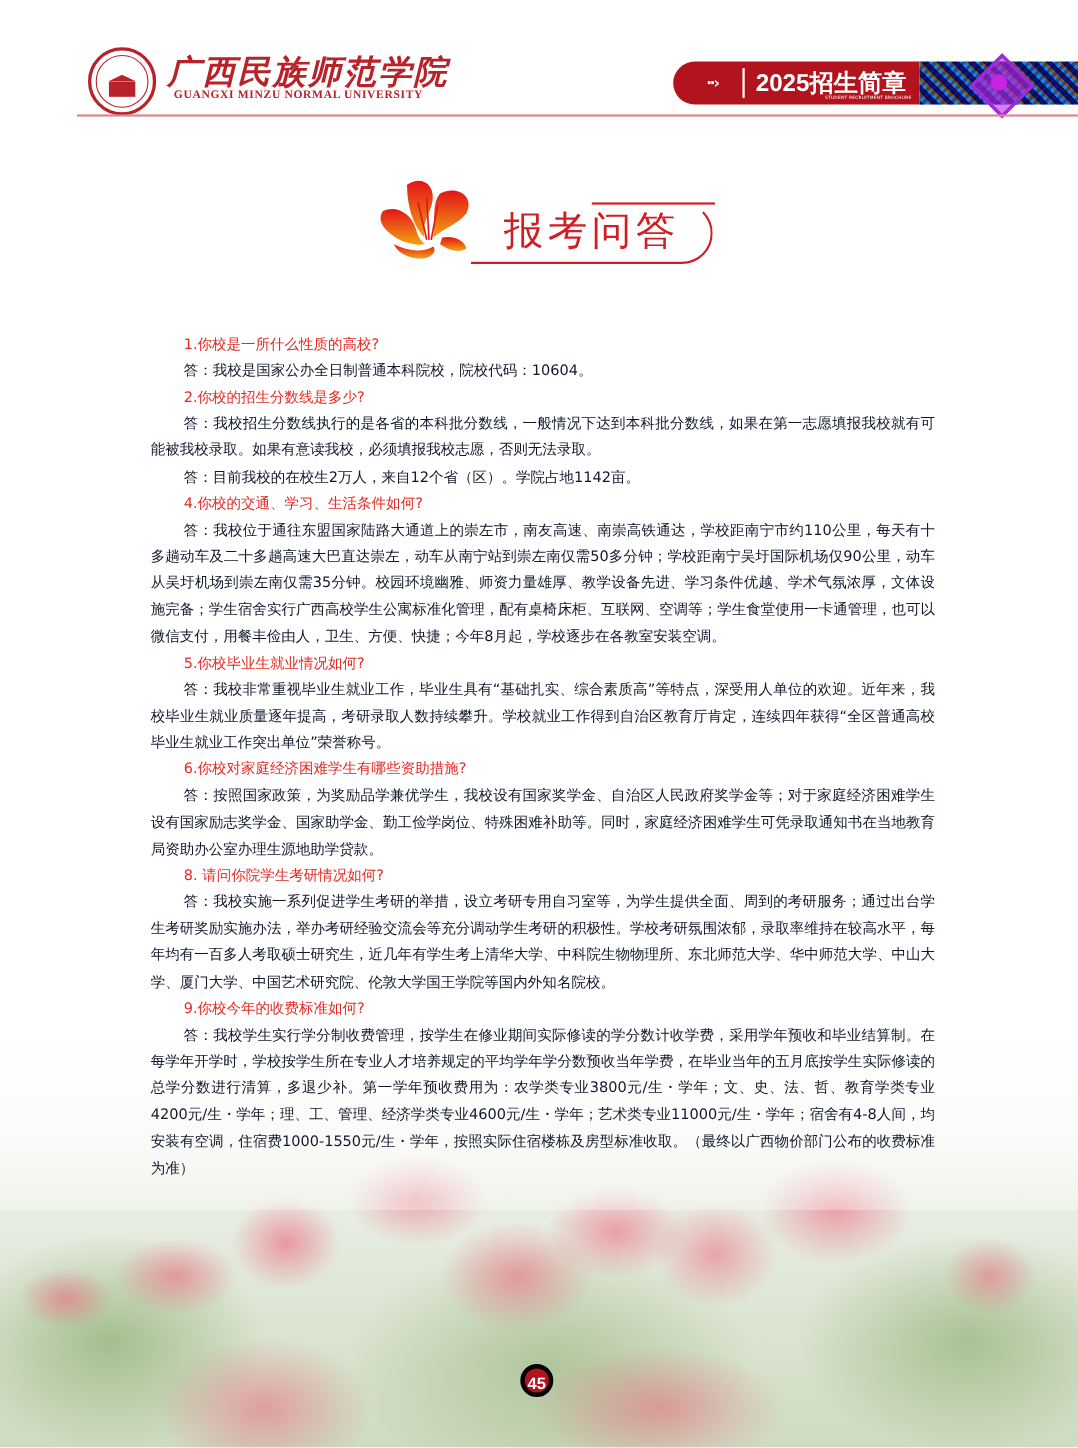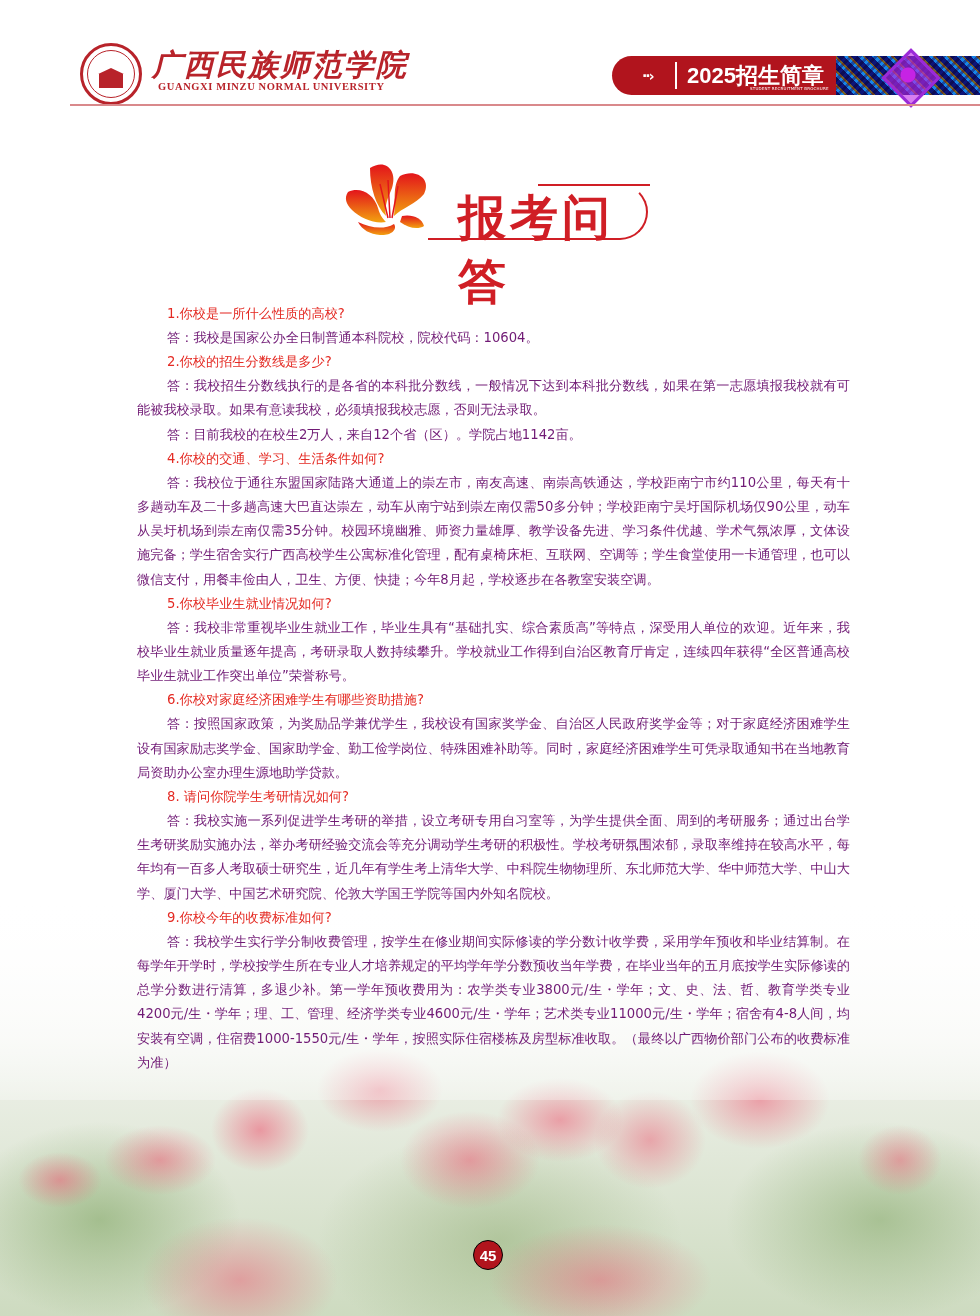--- a/index.html
+++ b/index.html
@@ -96,38 +96,38 @@
   .title-frame {
     position: absolute; left: 90px; top: 26px; width: 220px; height: 56px;
     border: 2px solid #d01e25; border-left: none; border-radius: 0 30px 30px 0;
     border-top-color: transparent;
   }
   .title-frame::before {
     content: ""; position: absolute; left: 110px; top: -2px; width: 112px; height: 2px; background: #d01e25;
   }
   .title-text {
     position: absolute; left: 120px; top: 28px; font-family: "DejaVu Serif", serif;
-    font-size: 48px; font-weight: bold; color: #d01e25; letter-spacing: 4px;
+    font-size: 36px; font-weight: normal; color: #d01e25; letter-spacing: 4px;
   }
 
   
   .content { position: absolute; left: 137px; top: 270px; width: 713px; margin-top: 32px; }
   .qa { }
   .question {
     color: #e42a23; font-size: 13.2px; line-height: 24px; height: 24px; padding-left: 30px; white-space: nowrap;
   }
   .answer {
-    font-size: 13.2px; line-height: 24.2px; text-indent: 30px; text-align: justify; color: #701a75;
+    font-size: 13.2px; line-height: 24.2px; text-indent: 30px; text-align: justify; color: #0f172a;
     margin-bottom: 0px;
   }
 
   .page-number {
     position: absolute; left: 473px; top: 1240px; width: 30px; height: 30px; border-radius: 50%;
     background: #b1141d; color: #fff; font-family: "Liberation Sans", sans-serif; font-weight: bold;
-    font-size: 15px; line-height: 30px; text-align: center; border: 1px solid #000000;
+    font-size: 15px; line-height: 30px; text-align: center; border: 4px solid #000000;
   }
 </style>
 </head>
 <body>
 
 <div class="bg-photo"></div>
 <div class="bg-fade"></div>
 
 <header class="header">
   <div class="logo-seal">

